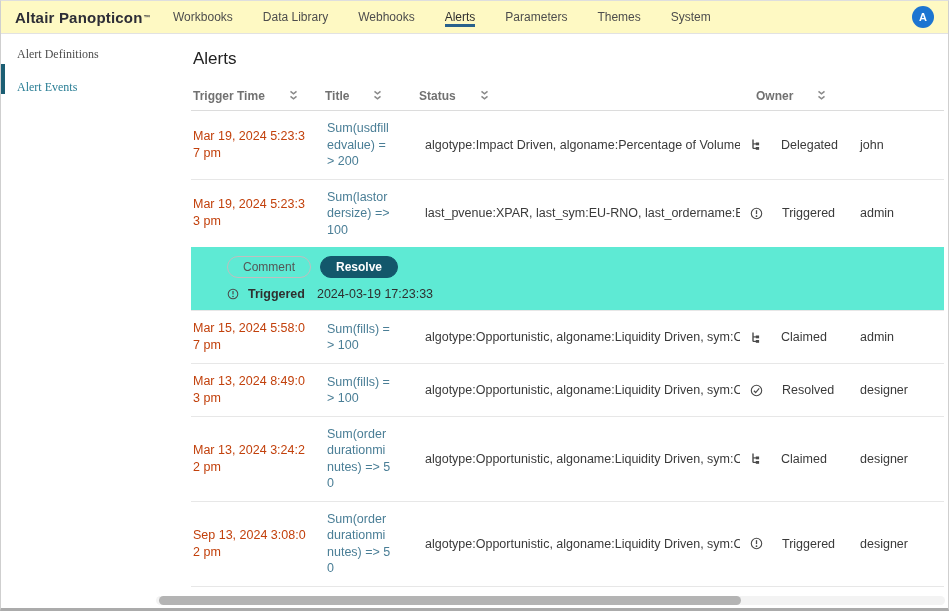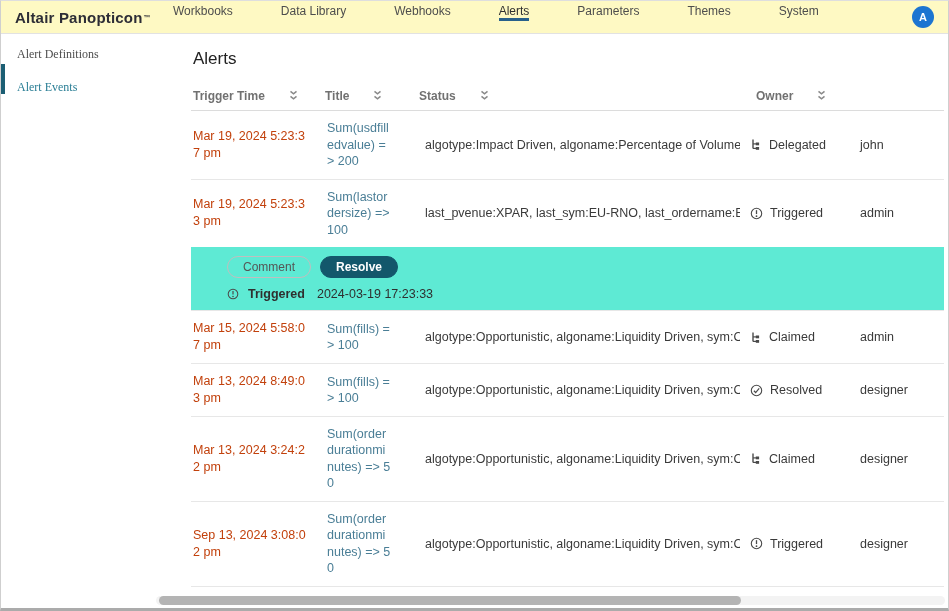--- a/index.html
+++ b/index.html
@@ -28,21 +28,21 @@
   }
   .logo {
     width: 172px; flex: 0 0 172px;
     display: flex; align-items: center;
     padding-left: 14px;
     font-size: 15px; font-weight: 700; color: #2d2d36;
     letter-spacing: .2px;
     white-space: nowrap;
   }
   .logo sup { font-size: 7px; margin-left: 1px; color: #2d2d36; }
-  .nav { display: flex; align-items: flex-start; gap: 48px; flex: 1 1 auto; }
+  .nav { display: flex; align-items: center; gap: 30px; flex: 1 1 auto; }
   .nav-item {
     display: flex; align-items: center;
     font-size: 12px; color: #4d4d4d;
     cursor: pointer;
     border-bottom: 3px solid transparent;
     padding-top: 3px;
     white-space: nowrap;
   }
   .nav-item.active {
     color: #2f2f2f;
@@ -111,21 +111,21 @@
   }
   .cell-title a, .title-link {
     font-size: 12.5px; color: #4a7e96; line-height: 1.32;
     white-space: pre-line; text-decoration: none; cursor: pointer; display: inline-block;
   }
   .cell-desc {
     font-size: 12.5px; color: #3a3a3a;
     white-space: nowrap; overflow: hidden;
   }
   .cell-status {
-    display: flex; align-items: center; gap: 7px;
+    display: flex; align-items: center; gap: 19px;
     font-size: 12.5px; color: #3a3a3a; white-space: nowrap;
   }
   .cell-owner { font-size: 12.5px; color: #3a3a3a; }
 
   
   .expanded {
     background: #5eead4;
     padding: 9px 0 9px 36px;
     border-bottom: 1px solid #e7e7e7;
   }

